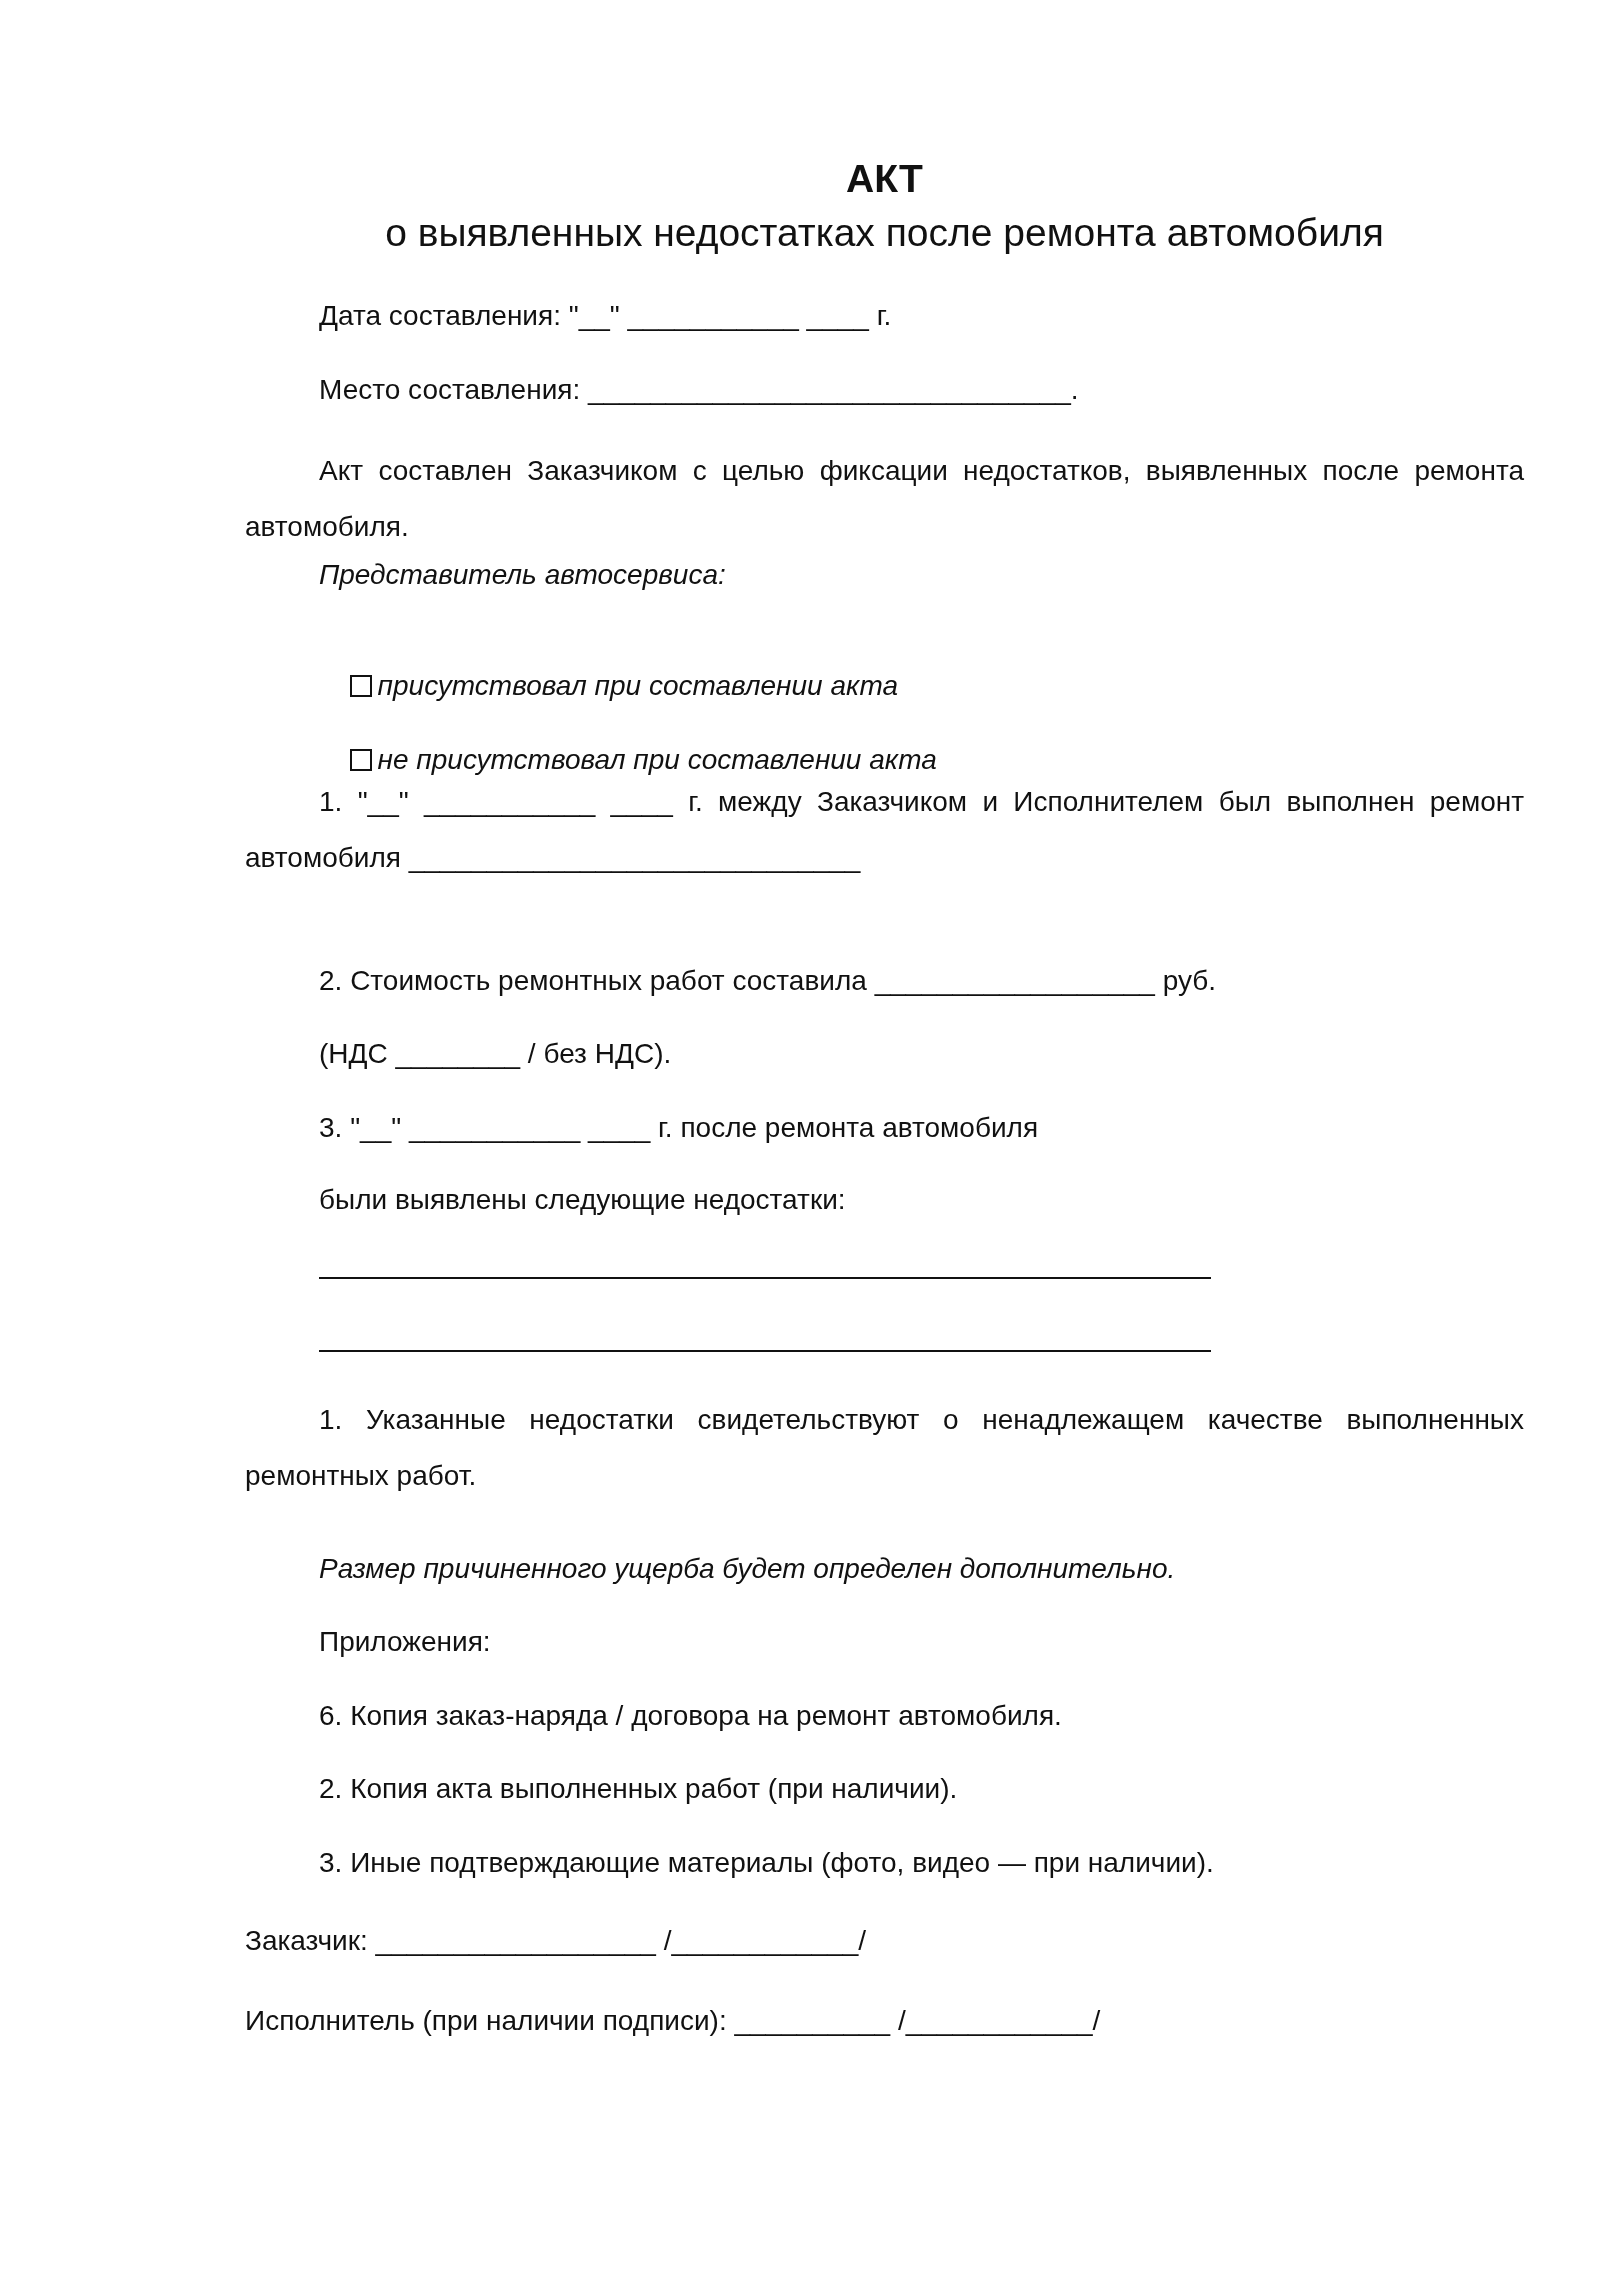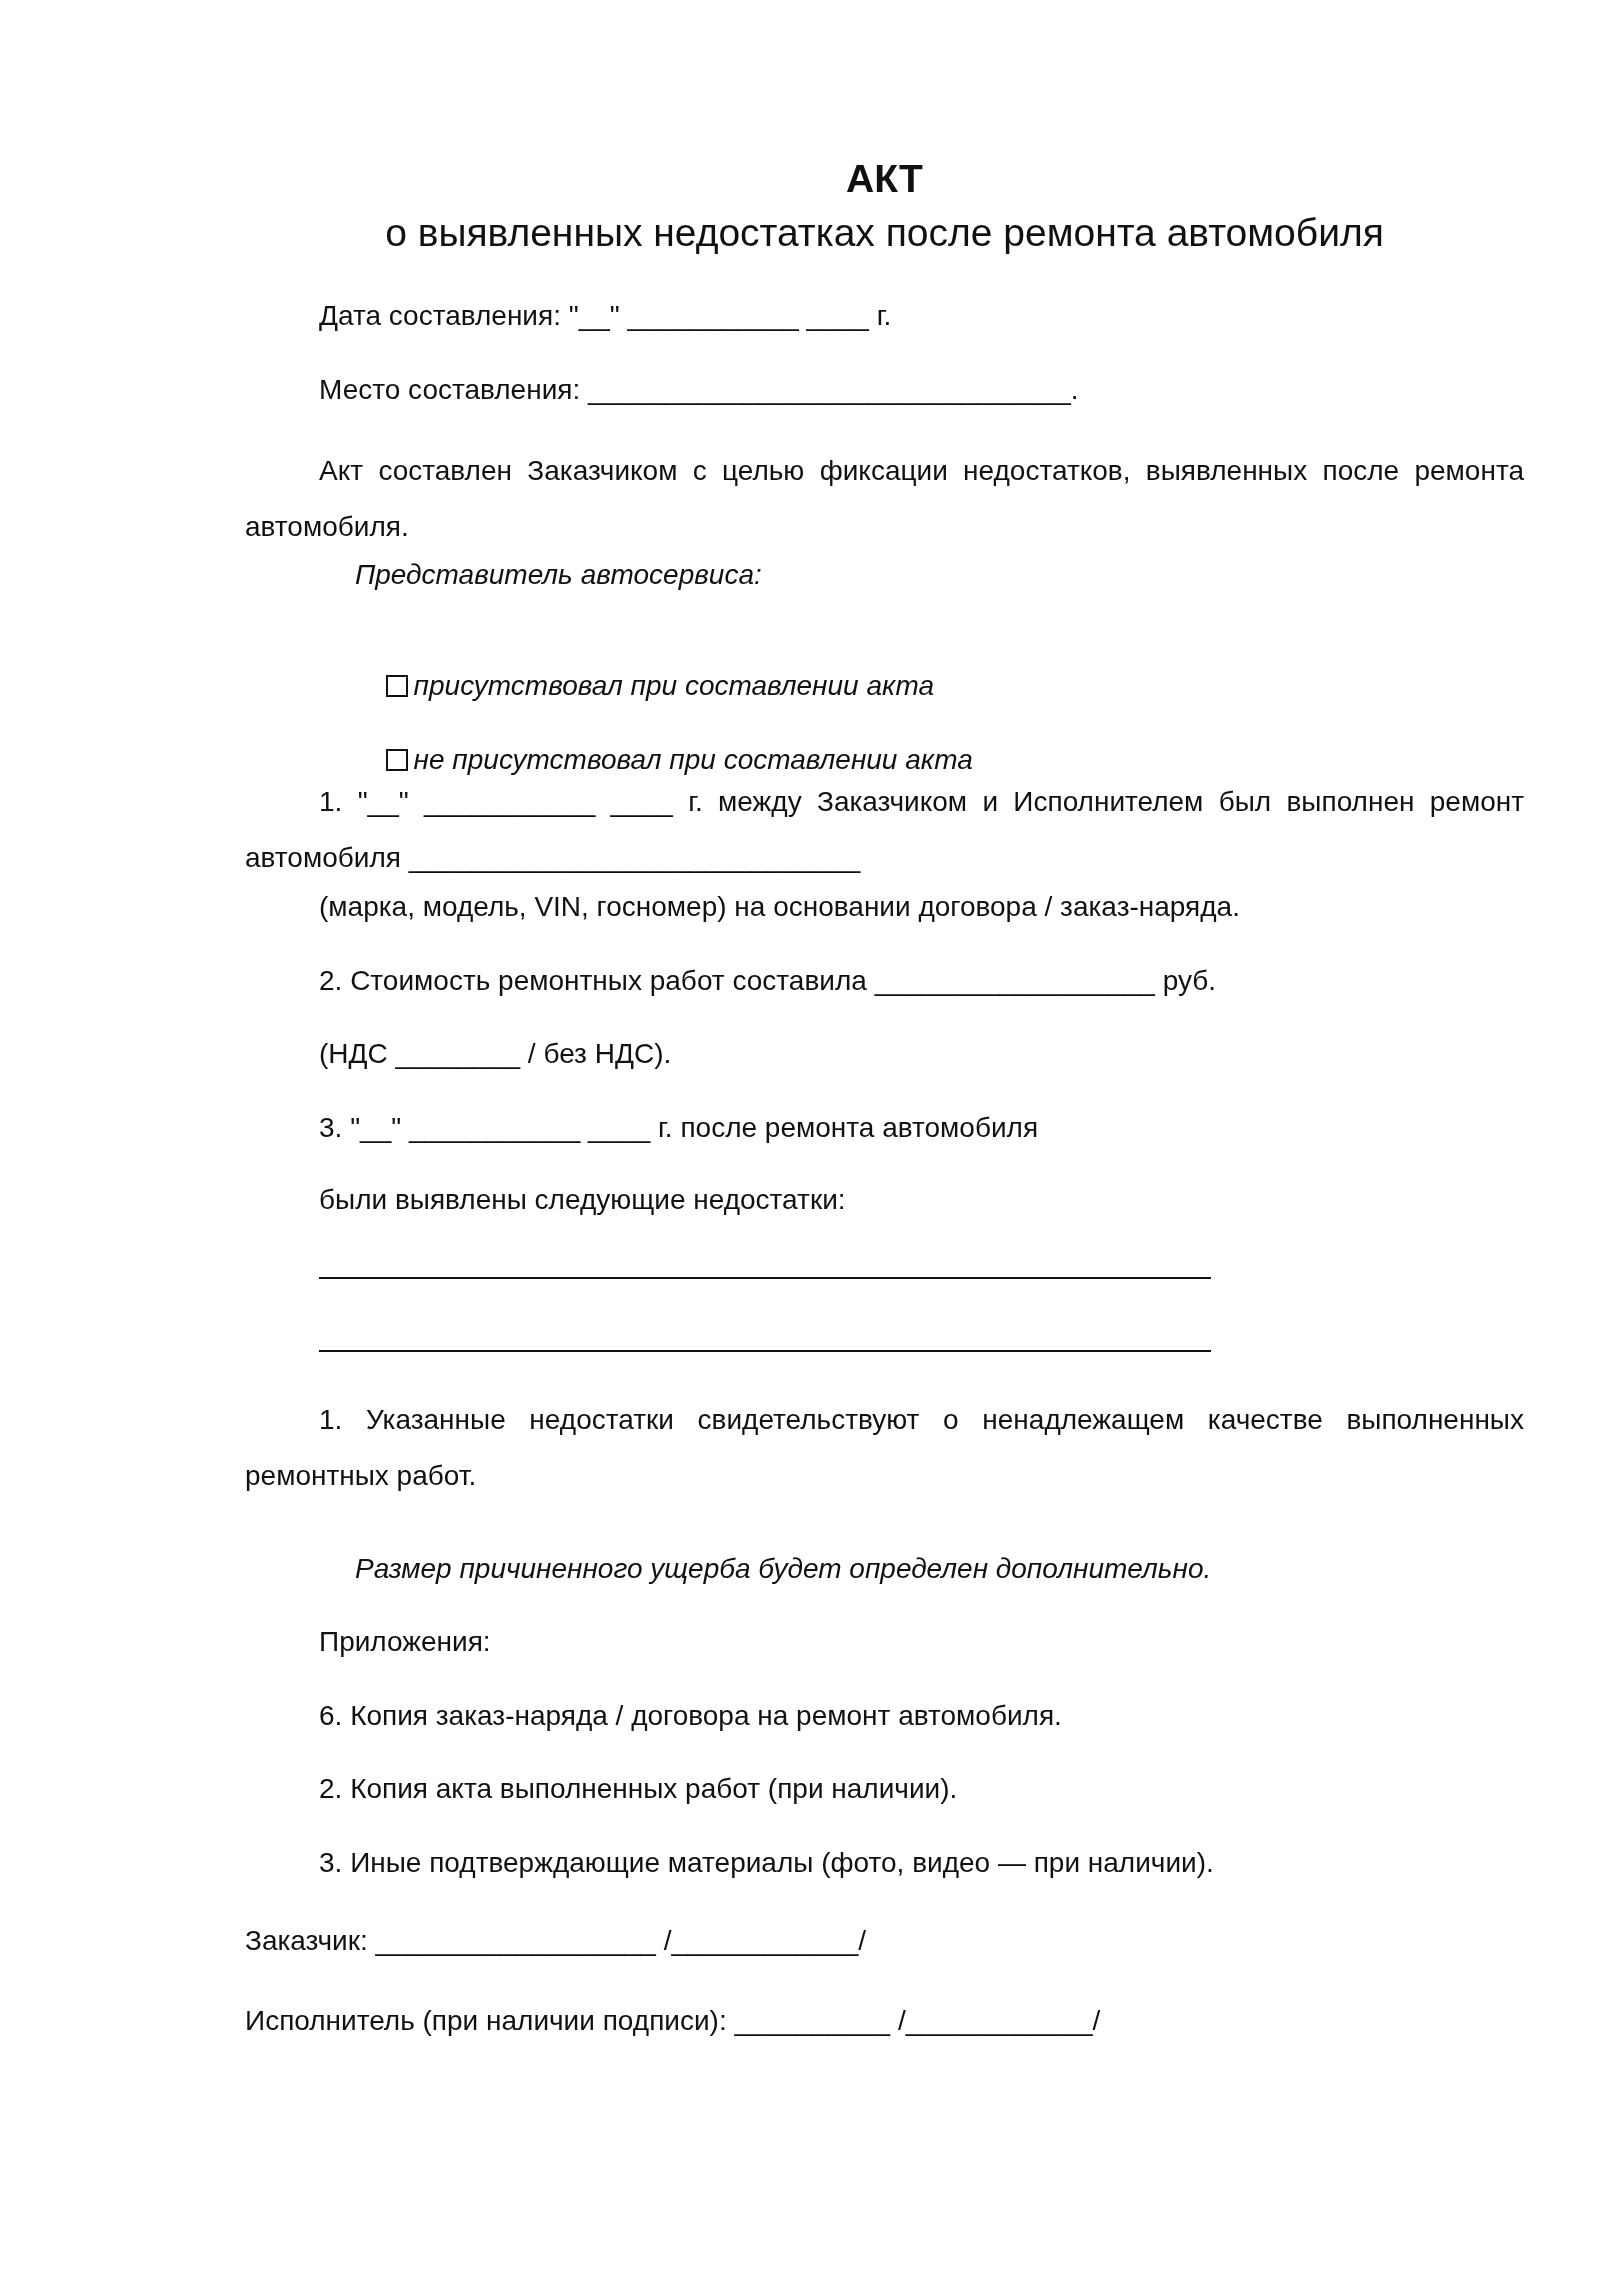--- a/index.html
+++ b/index.html
@@ -47,21 +47,21 @@
     .flush { left: 233px; }
     .para {
       position: absolute;
       left: 233px;
       width: 1279px;
       font-size: 28px;
       line-height: 56px;
       text-align: justify;
       text-indent: 74px;
     }
-    .italic { font-style: italic; margin-left: 36px; }
+    .italic { font-style: italic; }
     .checkbox {
       display: inline-block;
       width: 21.6px; height: 21.6px;
       border: 2px solid #111;
       vertical-align: -2px;
       margin-right: 5.9px;
       box-sizing: border-box;
     }
     .rule {
       position: absolute;
@@ -87,21 +87,20 @@
   <div class="line indent italic" style="top:555px;">Представитель автосервиса:</div>
 
   <div class="line indent italic" style="top:701px;">
     <span class="checkbox"></span><span>не присутствовал при составлении акта</span>
   </div>
   <div class="line indent italic" style="top:627px;">
     <span class="checkbox"></span><span>присутствовал при составлении акта</span>
   </div>
 
   <div class="para" style="top:774px;">1. "__" ___________ ____ г. между Заказчиком и Исполнителем был выполнен ремонт автомобиля _____________________________</div>
-  <div class="line indent" style="top:887px;">(марка, модель, VIN, госномер) на основании договора / заказ-наряда.</div>
 
   <div class="line indent" style="top:961px;">2. Стоимость ремонтных работ составила __________________ руб.</div>
   <div class="line indent" style="top:1034px;">(НДС ________ / без НДС).</div>
 
   <div class="line indent" style="top:1108px;">3. "__" ___________ ____ г. после ремонта автомобиля</div>
   <div class="line indent" style="top:1180px;">были выявлены следующие недостатки:</div>
 
   <div class="rule" style="top:1277px;"></div>
   <div class="rule" style="top:1350px;"></div>
 

